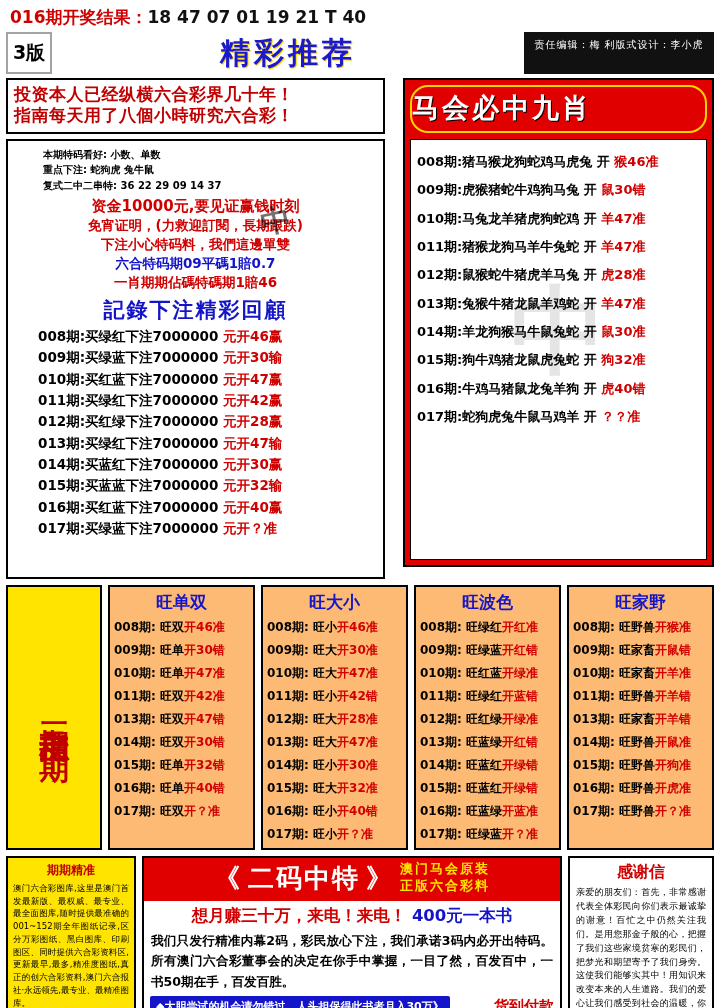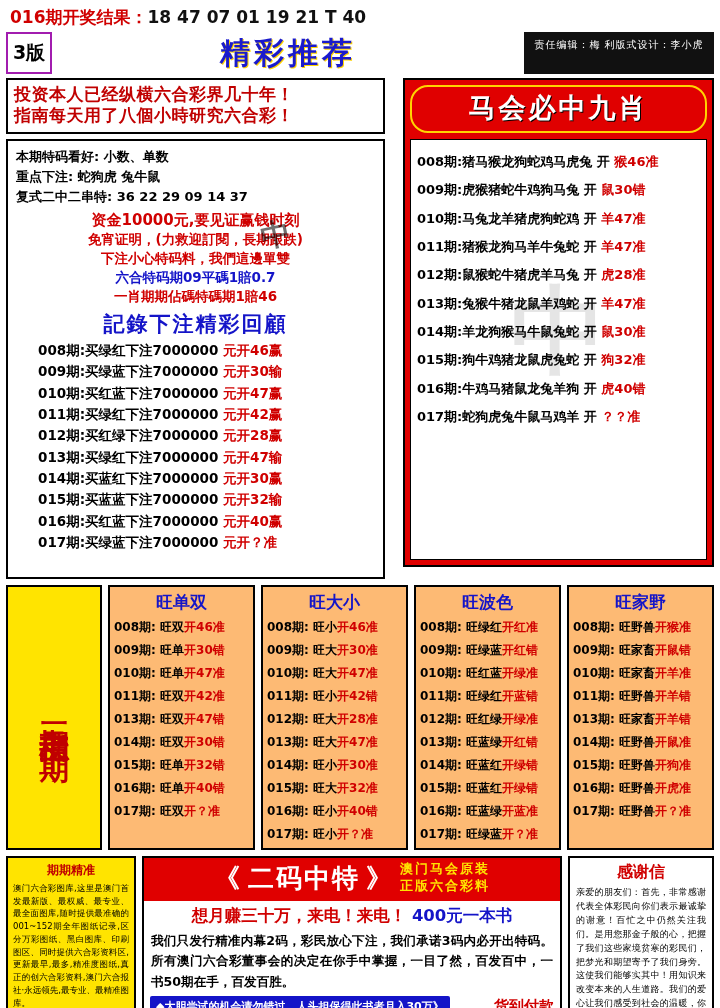--- a/index.html
+++ b/index.html
@@ -19,21 +19,21 @@
     font-size:17px; font-weight:bold; color:#111;
     letter-spacing:0px; padding:2px 0 3px 4px;
   }
   .topline .red { color:#d00000; }
 
   .headerbar {
     display:flex; align-items:stretch; gap:6px;
     height:42px; margin-bottom:4px;
   }
   .issue-box {
-    width:46px; background:#fff; border:2px solid #a21caf;
+    width:46px; background:#fff; border:2px solid #a3a3a3;
     display:flex; align-items:center; justify-content:center;
     font-size:19px; font-weight:bold;
   }
   .main-title {
     flex:1; display:flex; align-items:center; justify-content:center;
     font-size:30px; font-weight:bold; color:#1a1acc;
     letter-spacing:4px;
     text-shadow:1px 1px 0 #ffd400;
   }
   .credits {
@@ -53,21 +53,21 @@
     padding:4px 6px 5px 6px; margin-bottom:5px;
   }
   .slogan div {
     font-size:17px; font-weight:bold; color:#c00000; line-height:1.25;
     letter-spacing:0.5px;
   }
 
   .white-panel {
     border:2px solid #000; background:#fff; padding:6px 8px;
   }
-  .wp-line { font-size:13px; font-weight:bold; line-height:1.55; }
+  .wp-line { font-size:10px; font-weight:bold; line-height:1.55;margin-left:27px; }
 
   .promo {
     text-align:center; margin-top:4px; position:relative;
   }
   .promo p { margin:1px 0; font-size:13.5px; font-weight:bold; color:#d00000; }
   .promo .blue { color:#1414c8; }
   .promo .g1 { font-size:15px; }
   .stamp {
     position:absolute; right:86px; top:4px;
     font-size:30px; color:#000; opacity:.55; font-weight:bold;
@@ -82,21 +82,21 @@
   .rec-list .r { color:#d00000; }
   .rec-list .b { color:#000; }
 
   
   .red-panel {
     border:2px solid #000; background:#e00000; padding:5px;
     height:489px; display:flex; flex-direction:column;
   }
   .red-title {
     background:#e00000; border:2px solid #ffd400; border-radius:18px;
-    color:#ffffff; font-size:27px; font-weight:bold; text-align:center;
+    color:#ffffff; font-size:27px; font-weight:bold; 
     padding:3px 0 5px 0; letter-spacing:3px; margin-bottom:6px;
     text-shadow:1px 1px 0 #000;
   }
   .red-inner {
     background:#fff; border:1px solid #000; flex:1; padding:8px 6px;
     position:relative; overflow:hidden;
   }
   .rp-list { font-size:13px; font-weight:bold; line-height:2.18; }
   .rp-list .lbl { color:#000; }
   .rp-list .ans { color:#000; }

